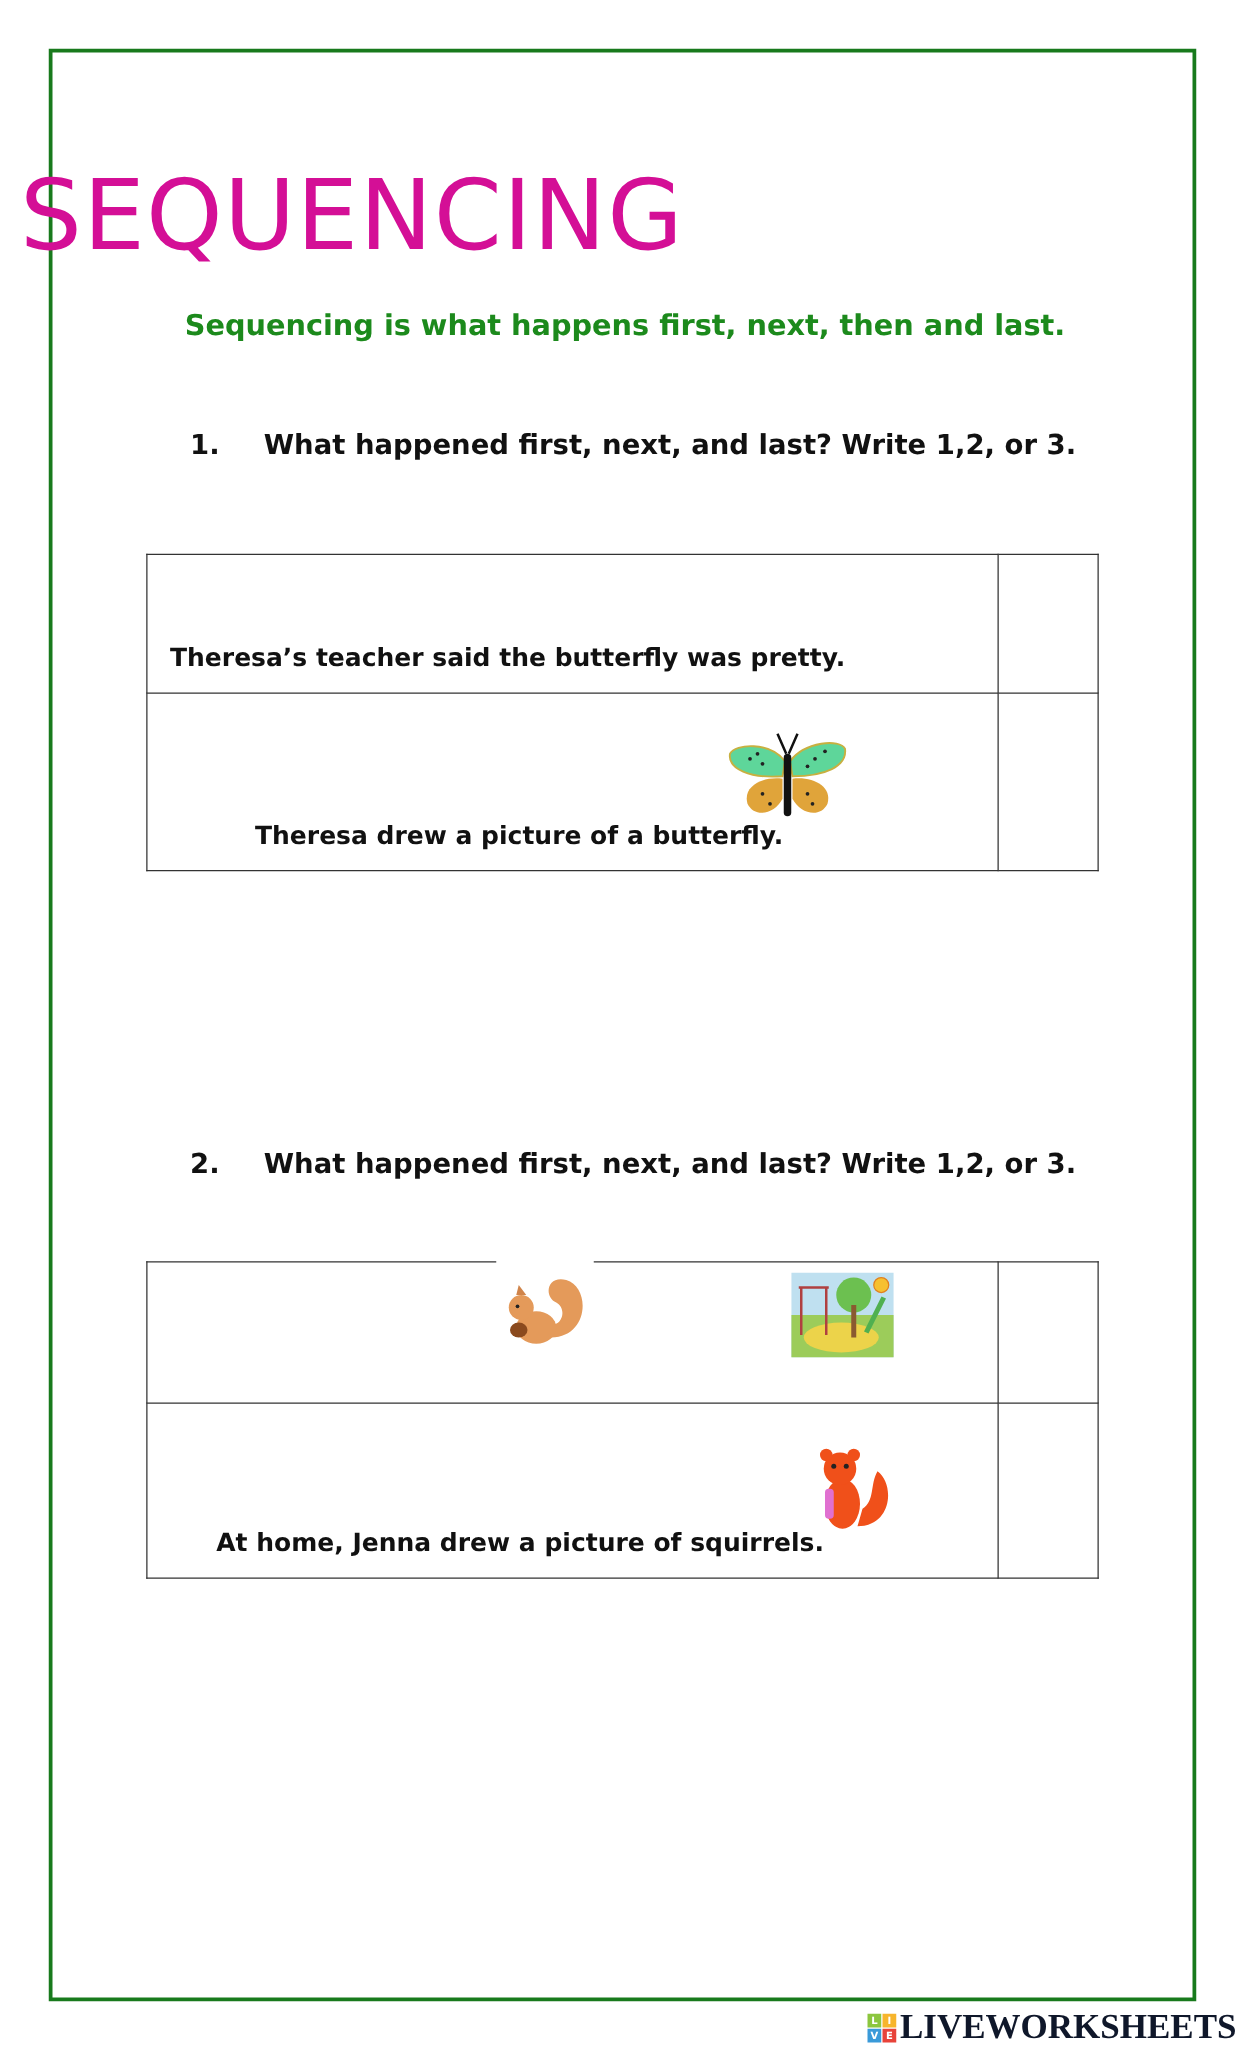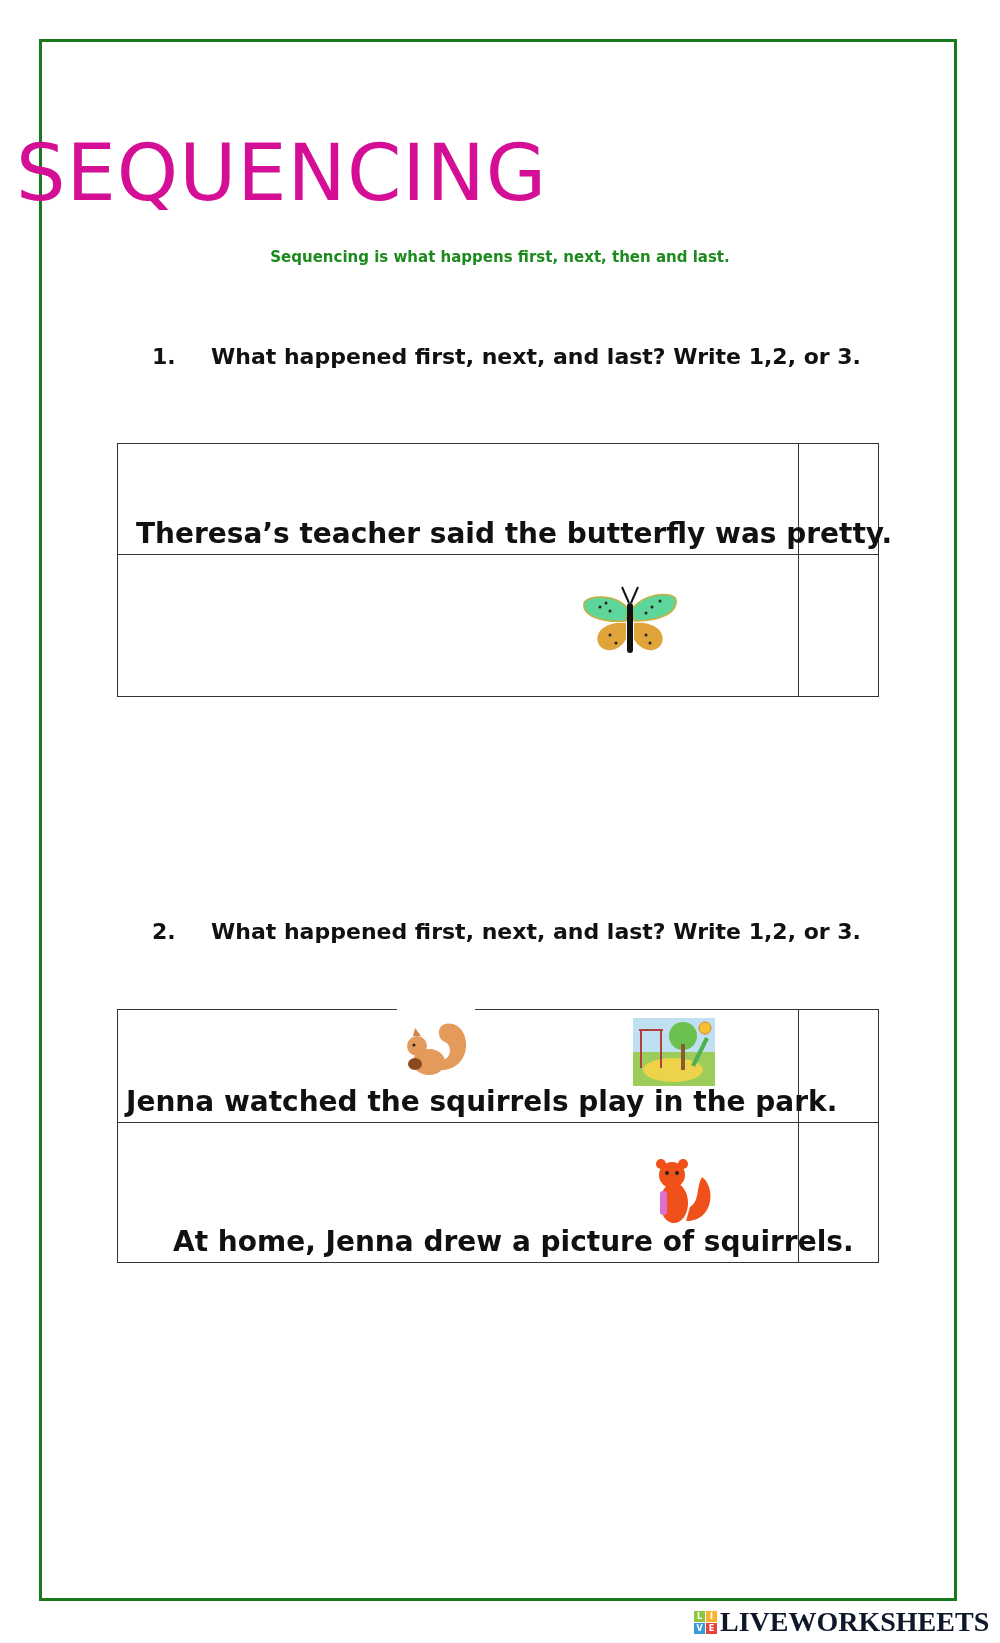--- a/index.html
+++ b/index.html
@@ -4,33 +4,33 @@
 <style>
   html, body { margin:0; padding:0; background:#ffffff; }
   body { width:1000px; height:1643px; position:relative; overflow:hidden;
          font-family:"DejaVu Sans", sans-serif; color:#111; }
   .frame { position:absolute; left:39px; top:39px; width:912px; height:1556px;
            border:3px solid #187a1c; box-sizing:content-box; }
   .title { position:absolute; left:0; width:1000px; top:128px; 
            font-size:78px; color:#d40f96; letter-spacing:1px;
            font-family:"DejaVu Sans", sans-serif; font-weight:normal;margin-left:16px; }
   .subtitle { position:absolute; left:0; width:1000px; top:248px; text-align:center;
-              font-size:15px; color:#1c8a1c; font-weight:bold;
+              font-size:23px; color:#1c8a1c; font-weight:bold;
               font-family:"DejaVu Sans", sans-serif; }
   .question { position:absolute; left:152px; width:740px; font-size:22px;
               font-weight:bold; line-height:38px; }
   .question .num { position:absolute; left:0; top:0; }
   .question .text { position:absolute; left:59px; top:0; width:680px; }
   table.seq { position:absolute; left:117px; border-collapse:collapse; }
   table.seq td { border:1.5px solid #333; padding:0; position:relative; vertical-align:bottom; }
   td.desc { width:680px; }
   td.answer { width:79px; }
   td.answer input { width:100%; height:100%; border:none; outline:none; background:transparent;
                     font-size:24px; text-align:center; box-sizing:border-box; position:absolute; left:0; top:0; }
-  .sentence { font-size:28px; font-weight:bold; white-space:nowrap; position:absolute; bottom:4px; }
+  .sentence { font-size:20px; font-weight:bold; white-space:nowrap; position:absolute; bottom:16px; }
   .pic { position:absolute; }
   .gap { position:absolute; left:397px; top:1006px; width:78px; height:8px; background:#fff; }
   .logo { position:absolute; left:694px; top:1606px; display:flex; align-items:center; }
   .logo-icon { display:grid; grid-template-columns:11px 11px; grid-template-rows:11px 11px; gap:1px; margin-right:3px; }
   .logo-icon span { font-size:8px; font-weight:bold; color:#fff; display:flex; align-items:center; justify-content:center; }
   .logo-text { font-size:28px; font-weight:bold; color:#0f172a; letter-spacing:0px; font-family:Liberation Serif, serif; }
 </style>
 </head>
 <body>
 
@@ -69,20 +69,21 @@
               <circle cx="26" cy="18" r="1.5"></circle>
               <circle cx="72" cy="22" r="1.5"></circle>
               <circle cx="80" cy="16" r="1.5"></circle>
               <circle cx="66" cy="28" r="1.5"></circle>
               <circle cx="30" cy="50" r="1.5"></circle>
               <circle cx="36" cy="58" r="1.5"></circle>
               <circle cx="66" cy="50" r="1.5"></circle>
               <circle cx="70" cy="58" r="1.5"></circle>
             </g>
       </svg>
+      <span class="sentence" style="left:86px;">Theresa drew a picture of a butterfly.</span>
     </td>
     <td class="answer">
           <input type="text" style="">
         </td>
   </tr>
 </tbody>
   </table>
 
 <div class="question" style="top:913px;">
   <span class="num">2.</span>
@@ -104,21 +105,20 @@
       <svg class="pic" style="left:515px; top:8px;" width="82" height="68" viewBox="0 0 82 68">
         <rect width="82" height="68" fill="#bfe0f0"></rect>
         <rect y="34" width="82" height="34" fill="#9ccc5a"></rect>
         <ellipse cx="40" cy="52" rx="30" ry="12" fill="#ecd34a"></ellipse>
         <circle cx="72" cy="10" r="6" fill="#f6c030" stroke="#e08020"></circle>
         <circle cx="50" cy="18" r="14" fill="#6cc050"></circle>
         <rect x="48" y="26" width="4" height="26" fill="#8a5a30"></rect>
         <path d="M6 12 L30 12 M8 12 L8 50 M28 12 L28 50" stroke="#b04040" stroke-width="2"></path>
         <path d="M60 48 L74 20" stroke="#50b050" stroke-width="4"></path>
       </svg>
-      <span class="sentence" style="left:8px;">Jenna watched the squirrels play in the park.</span>
     </td>
     <td class="answer">
           <input type="text" style="">
         </td>
   </tr>
   <tr style="height:140px;">
     <td class="desc">
       <svg class="pic" style="left:532px; top:34px;" width="64" height="70" viewBox="0 0 64 70">
         <path d="M36 64 C64 64 66 30 52 20 C46 30 50 44 40 50 Z" fill="#f0501a"></path>
         <ellipse cx="24" cy="46" rx="14" ry="20" fill="#f0501a"></ellipse>

